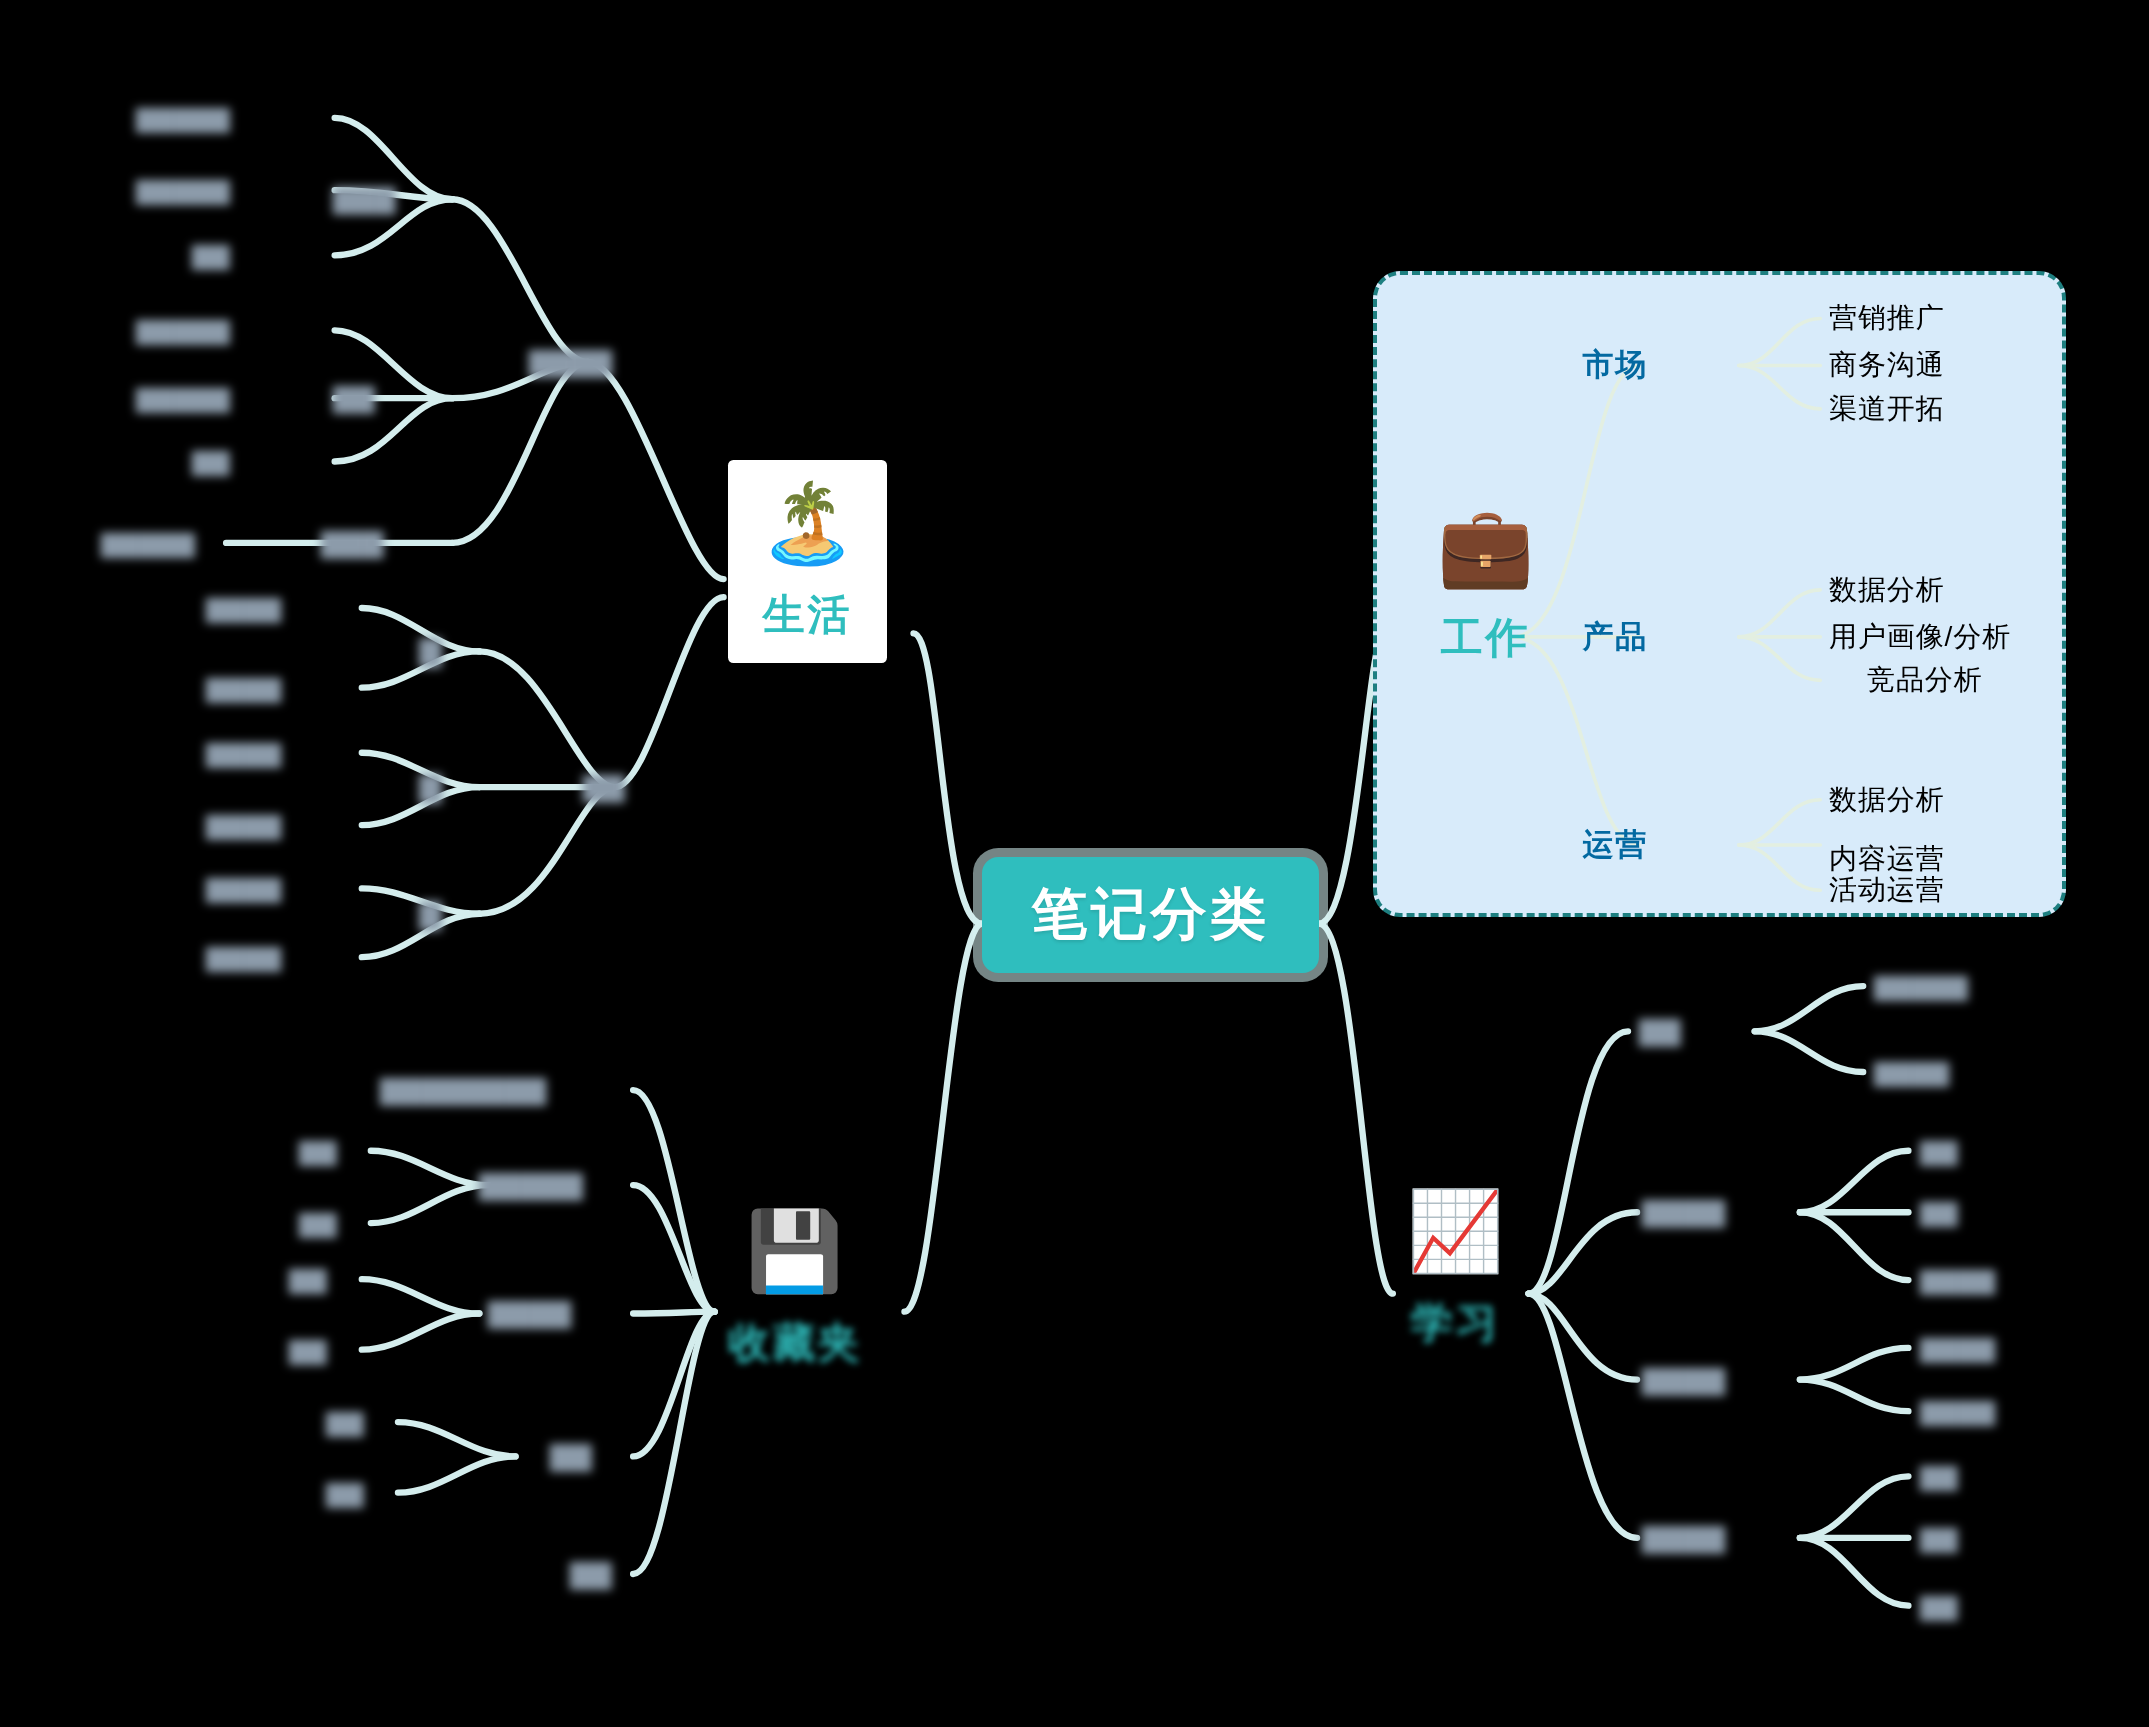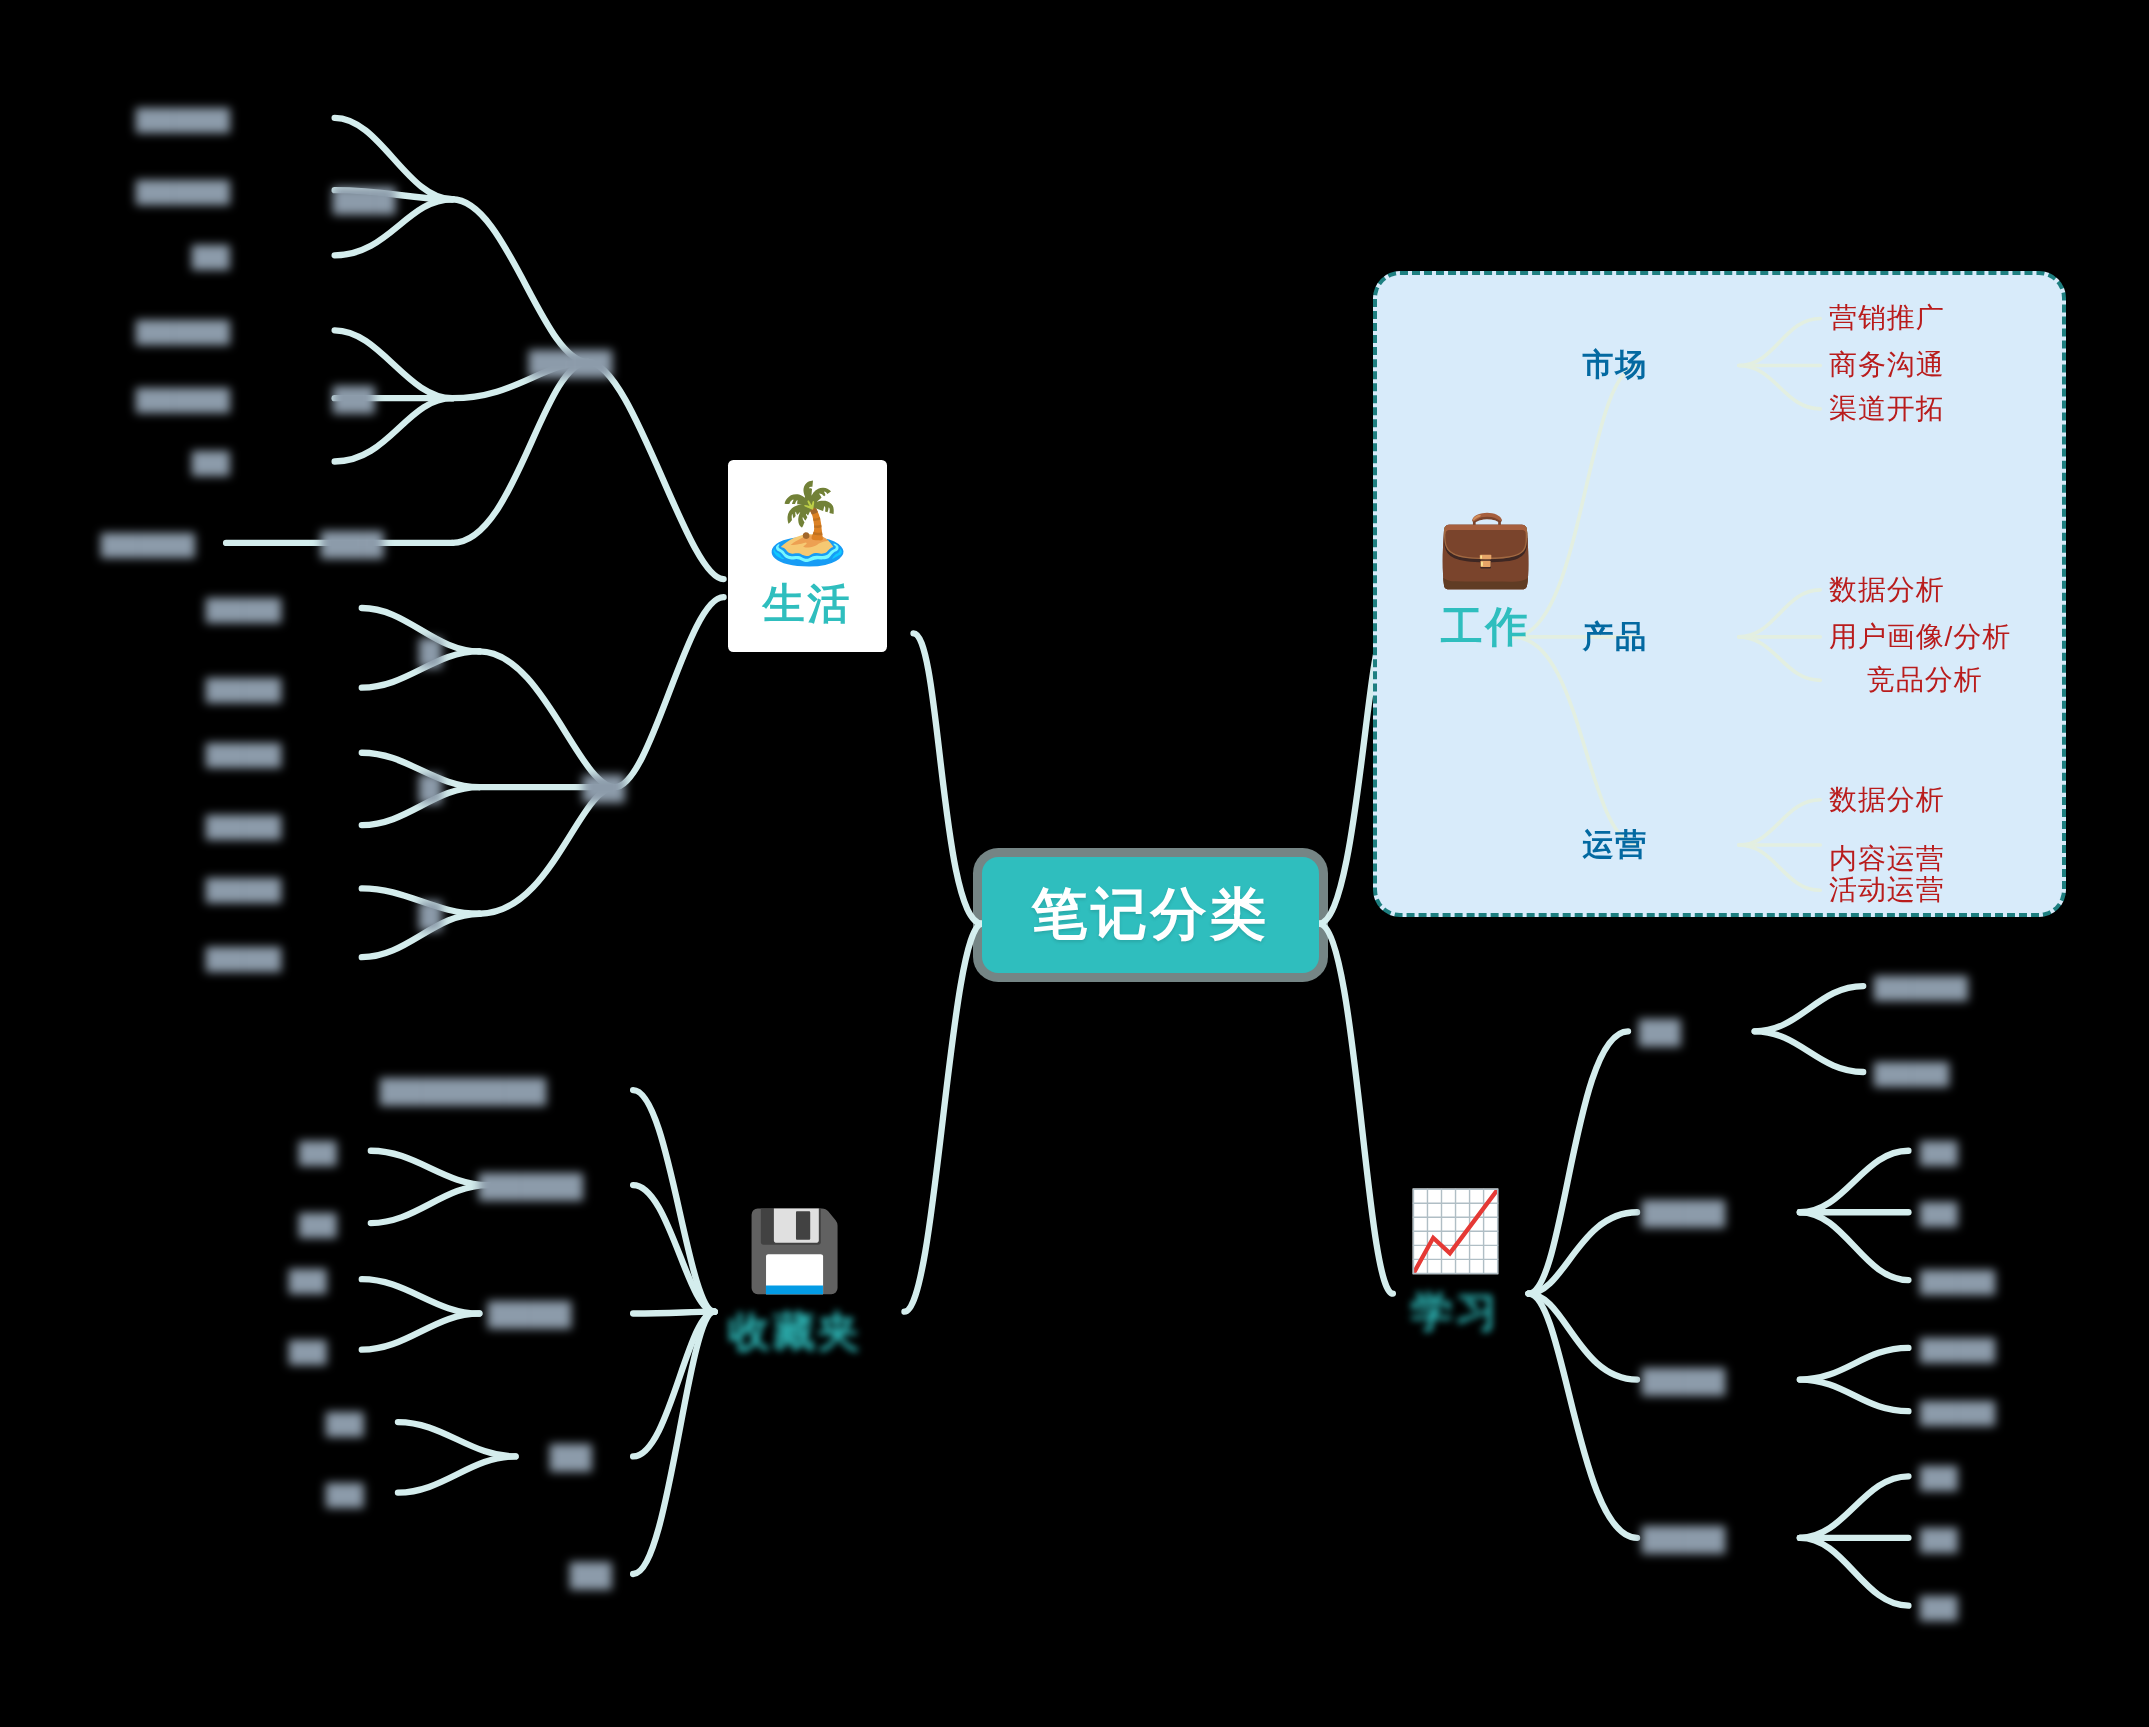--- a/index.html
+++ b/index.html
@@ -28,21 +28,21 @@
   .root .lbl{
     color:#ffffff;font-size:56px;font-weight:700;letter-spacing:3.6px;
     text-shadow:0 1.8px 3.6px rgba(0,0,0,.12);
   }
 
   
   .topic{display:flex;flex-direction:column;align-items:center;}
   .topic .emoji{font-size:78px;line-height:1;display:block;}
   .topic .lbl{
     color:#2FBEBE;font-size:42px;font-weight:700;letter-spacing:2.7px;
-    margin-top:14px;
+    margin-top:25px;
   }
   .topic.card{
     background:#ffffff;border-radius:5.4px;
     padding:23.5px 31px 20px 31px;
   }
 
   
   .workpanel{
     position:absolute;
     left:1373px;top:271px;
@@ -60,21 +60,21 @@
     font-size:27px;font-weight:600;
     filter:blur(5px);
     -webkit-filter:blur(5px);
   }
   .blur.sm{font-size:24.4px;}
   .blur.one{font-size:29px;}
   .topic .lbl.blurlbl{filter:blur(3.6px);-webkit-filter:blur(3.6px);}
 
   
   .w2{color:#0369a1;font-size:31px;font-weight:600;letter-spacing:1.8px;}
-  .w3{color:#b91c1c;font-size:28px;font-weight:500;letter-spacing:0.9px;}
+  .w3{color:#000000;font-size:28px;font-weight:500;letter-spacing:0.9px;}
 
   .mid{transform:translateY(-50%);}
   .rightal{text-align:right;}
 </style>
 </head>
 <body>
 
 <div id="stage">
 
   <svg class="edges" viewBox="0 0 2376 1910">

